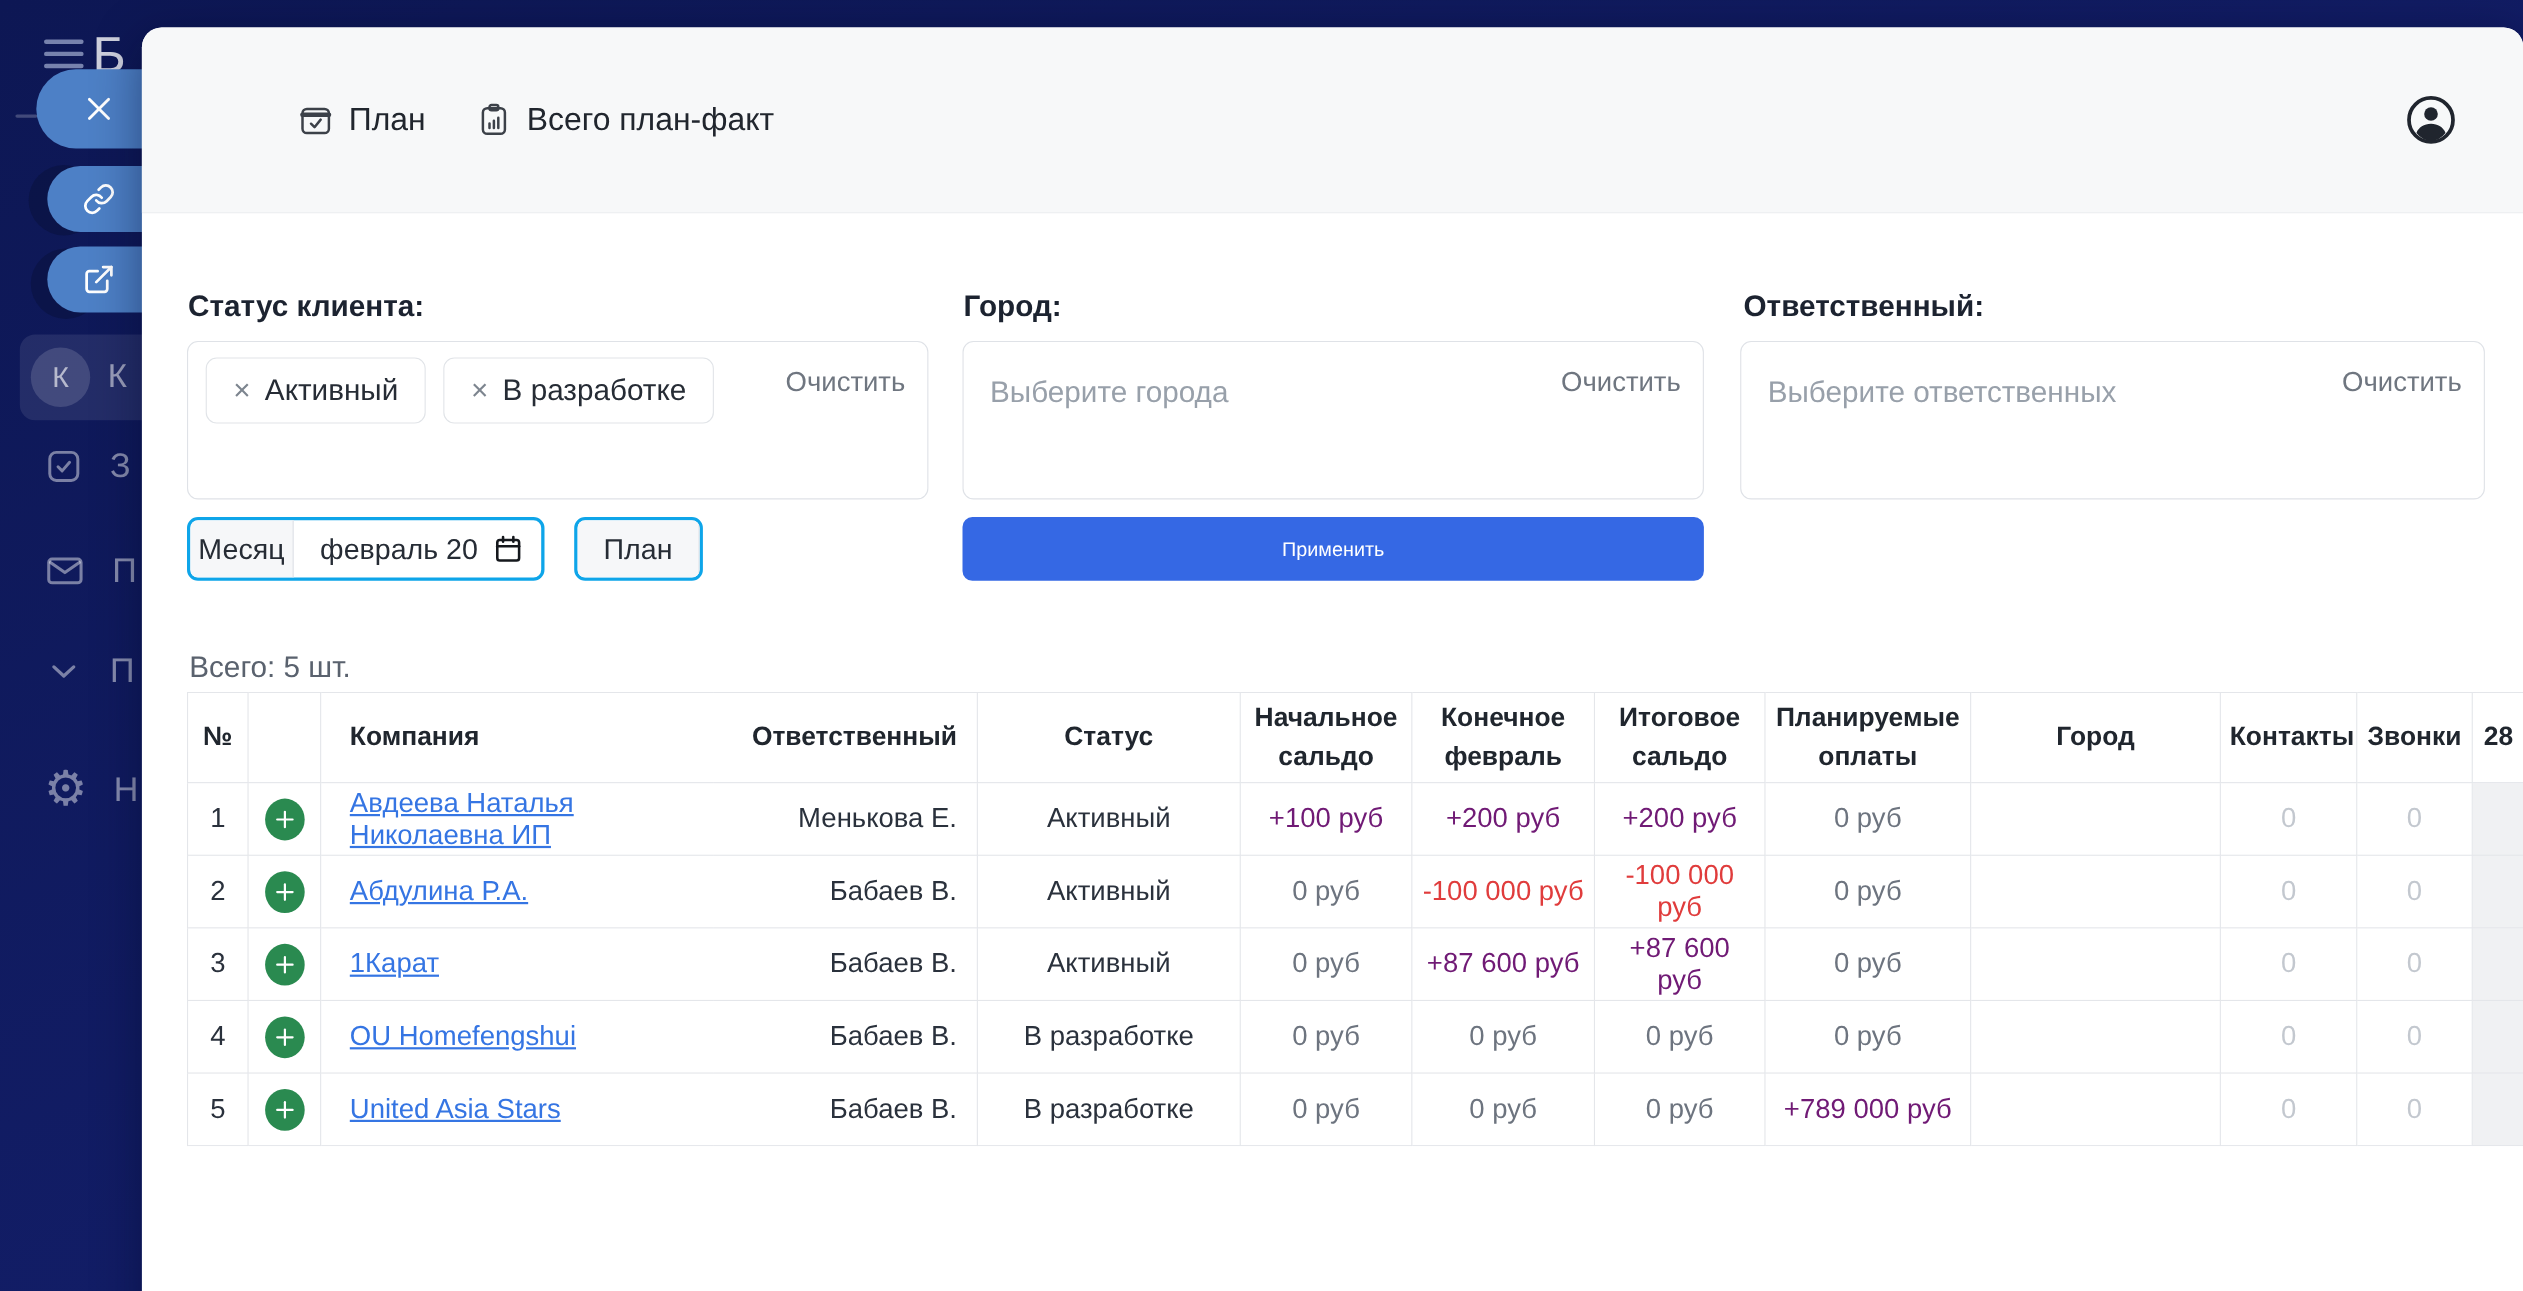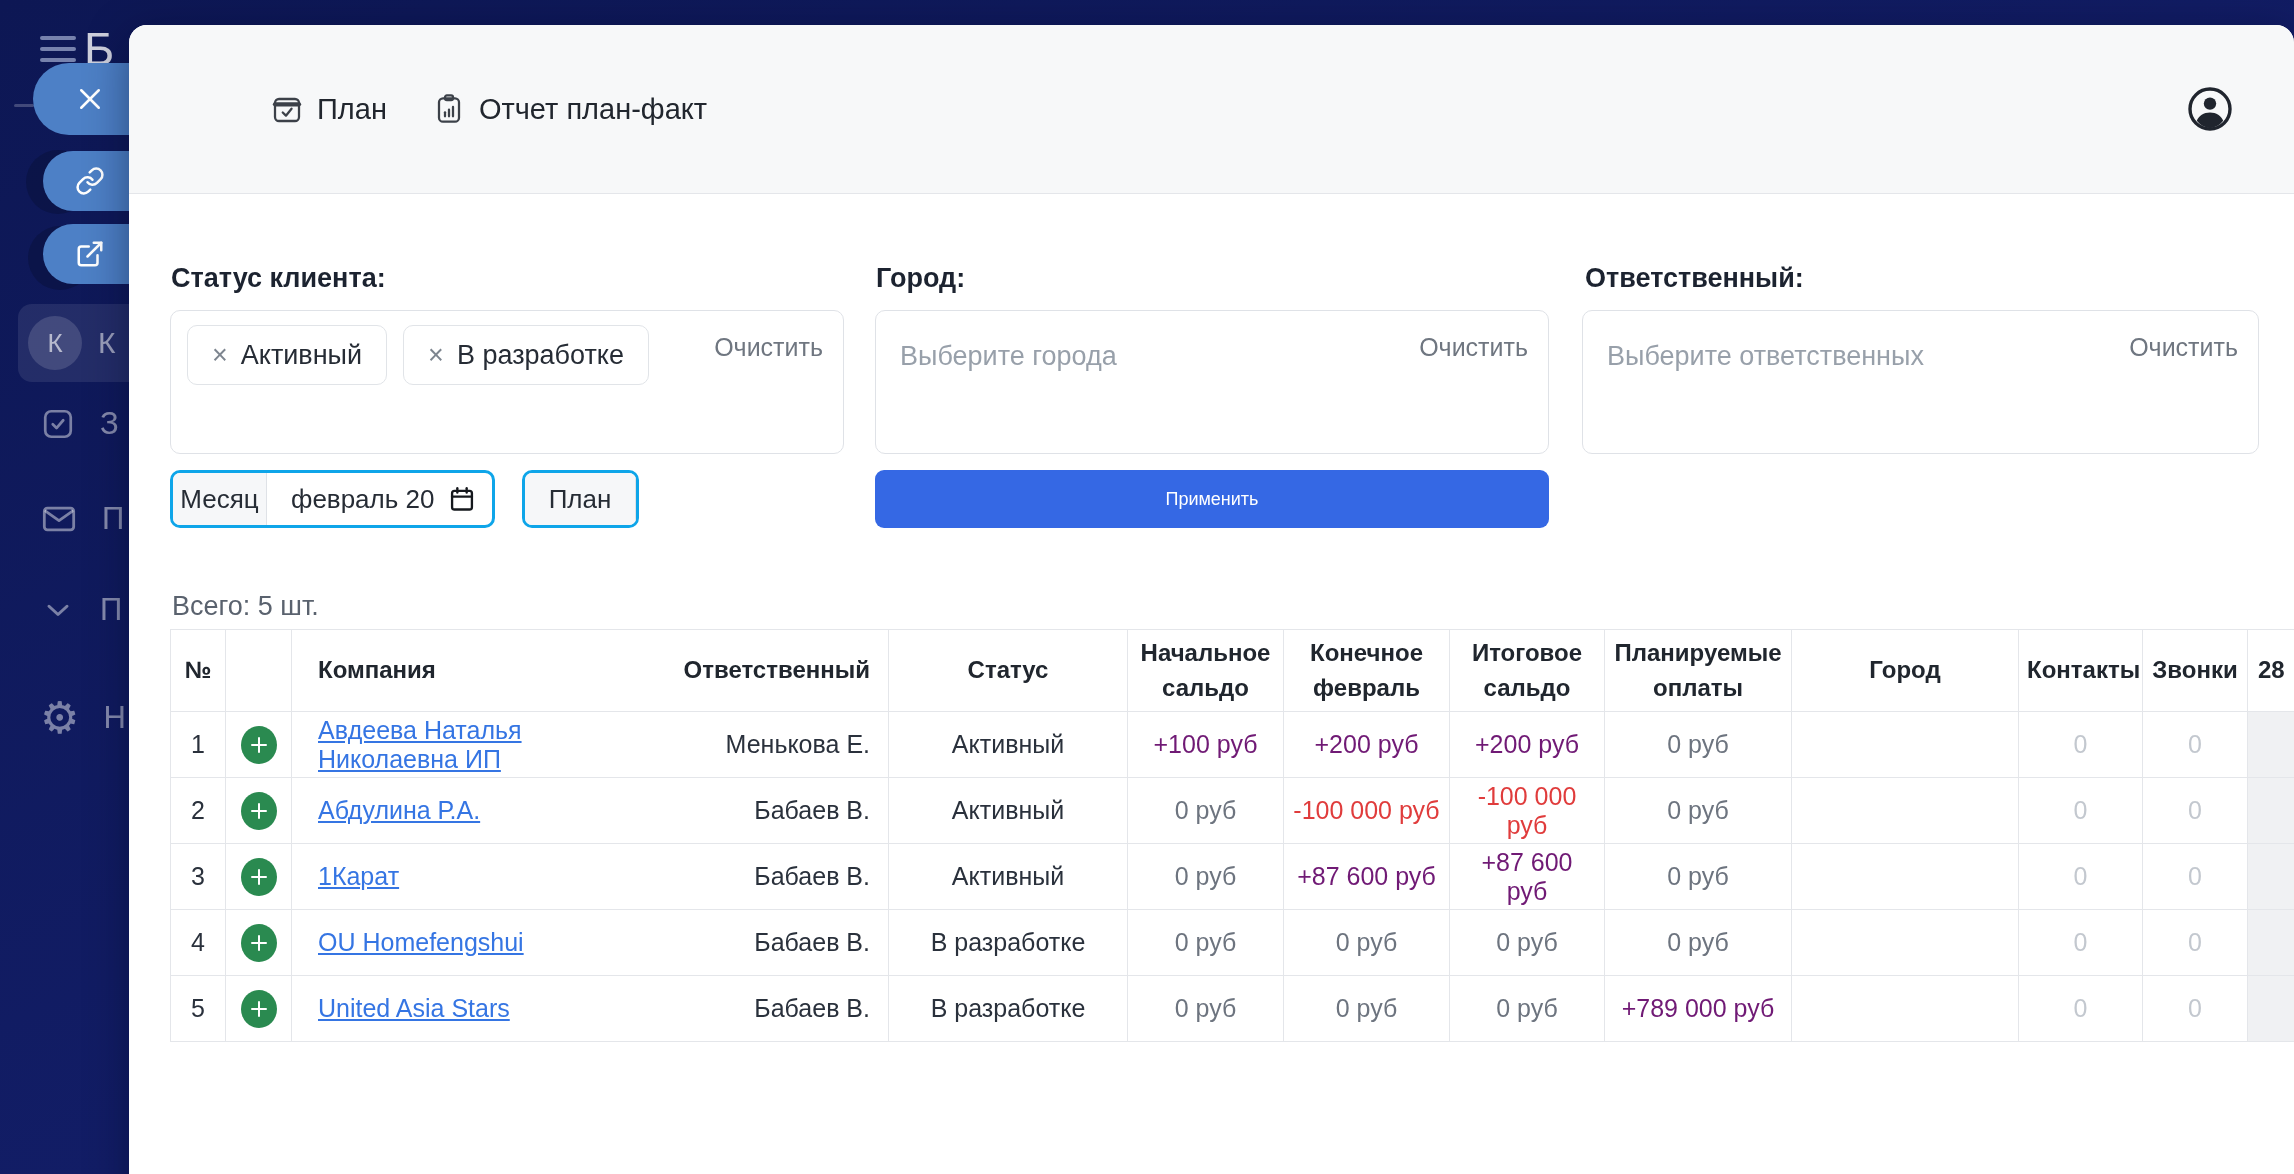--- a/index.html
+++ b/index.html
@@ -180,21 +180,21 @@
           <span>План</span>
         </div>
         <div class="tab">
           <svg width="32" height="32" viewBox="0 0 24 24" fill="none" stroke="#3c4149" stroke-width="1.7" stroke-linecap="round" stroke-linejoin="round">
               <rect x="4.5" y="4" width="15" height="17.5" rx="3"></rect>
               <rect x="9" y="1.8" width="6" height="3.6" rx="1.4"></rect>
               <line x1="9" y1="17.5" x2="9" y2="14.5"></line>
               <line x1="12" y1="17.5" x2="12" y2="12.5"></line>
               <line x1="15" y1="17.5" x2="15" y2="10.5"></line>
             </svg>
-          <span>Отчет план-факт</span>
+          <span>Всего план-факт</span>
         </div>
       </div>
       <button class="user-btn">
         <svg width="48" height="48" viewBox="0 0 24 24">
             <circle cx="12" cy="12" r="10" fill="none" stroke="#20252e" stroke-width="1.7"></circle>
             <circle cx="12" cy="9.3" r="3.1" fill="#20252e"></circle>
             <path d="M12 13.8c-3.1 0-5.7 1.7-6.6 4.1A9.6 9.6 0 0 0 12 21.6a9.6 9.6 0 0 0 6.6-3.7c-.9-2.4-3.5-4.1-6.6-4.1z" fill="#20252e"></path>
           </svg>
       </button>
     </header>

